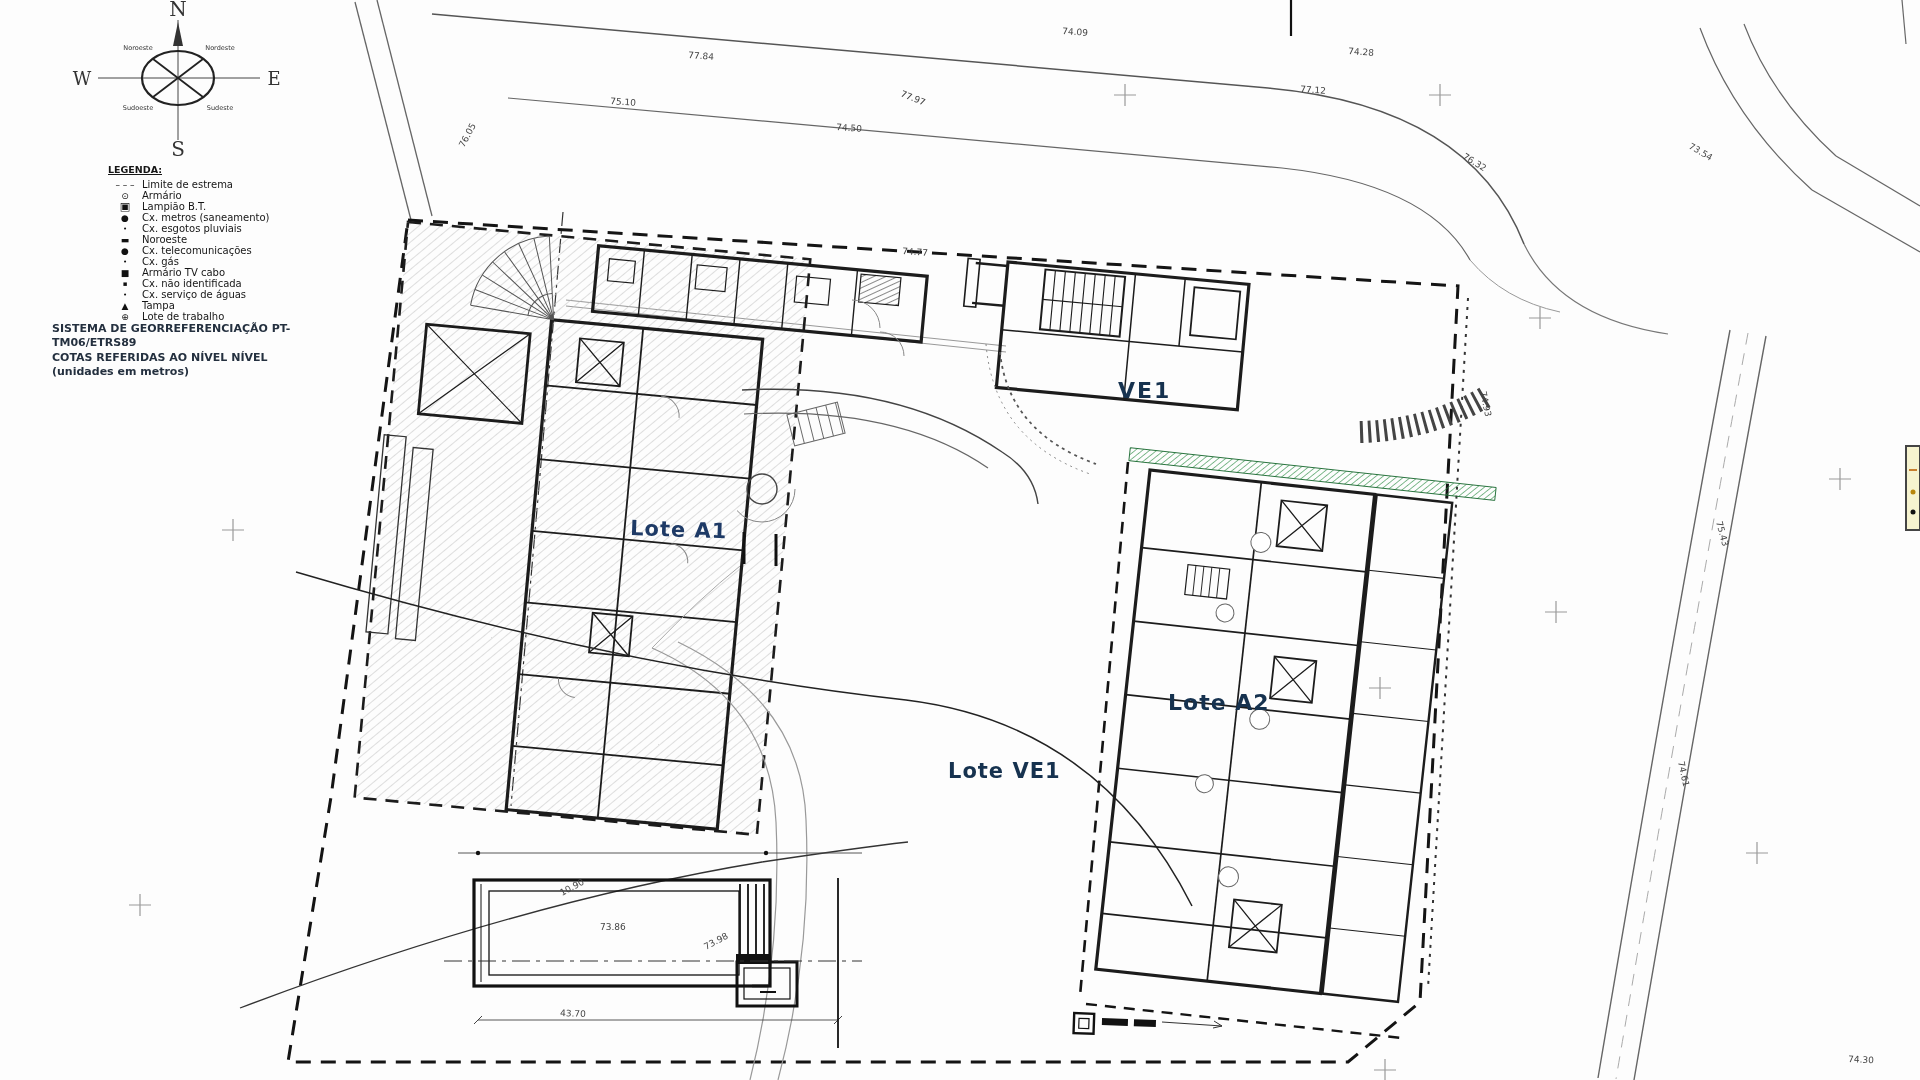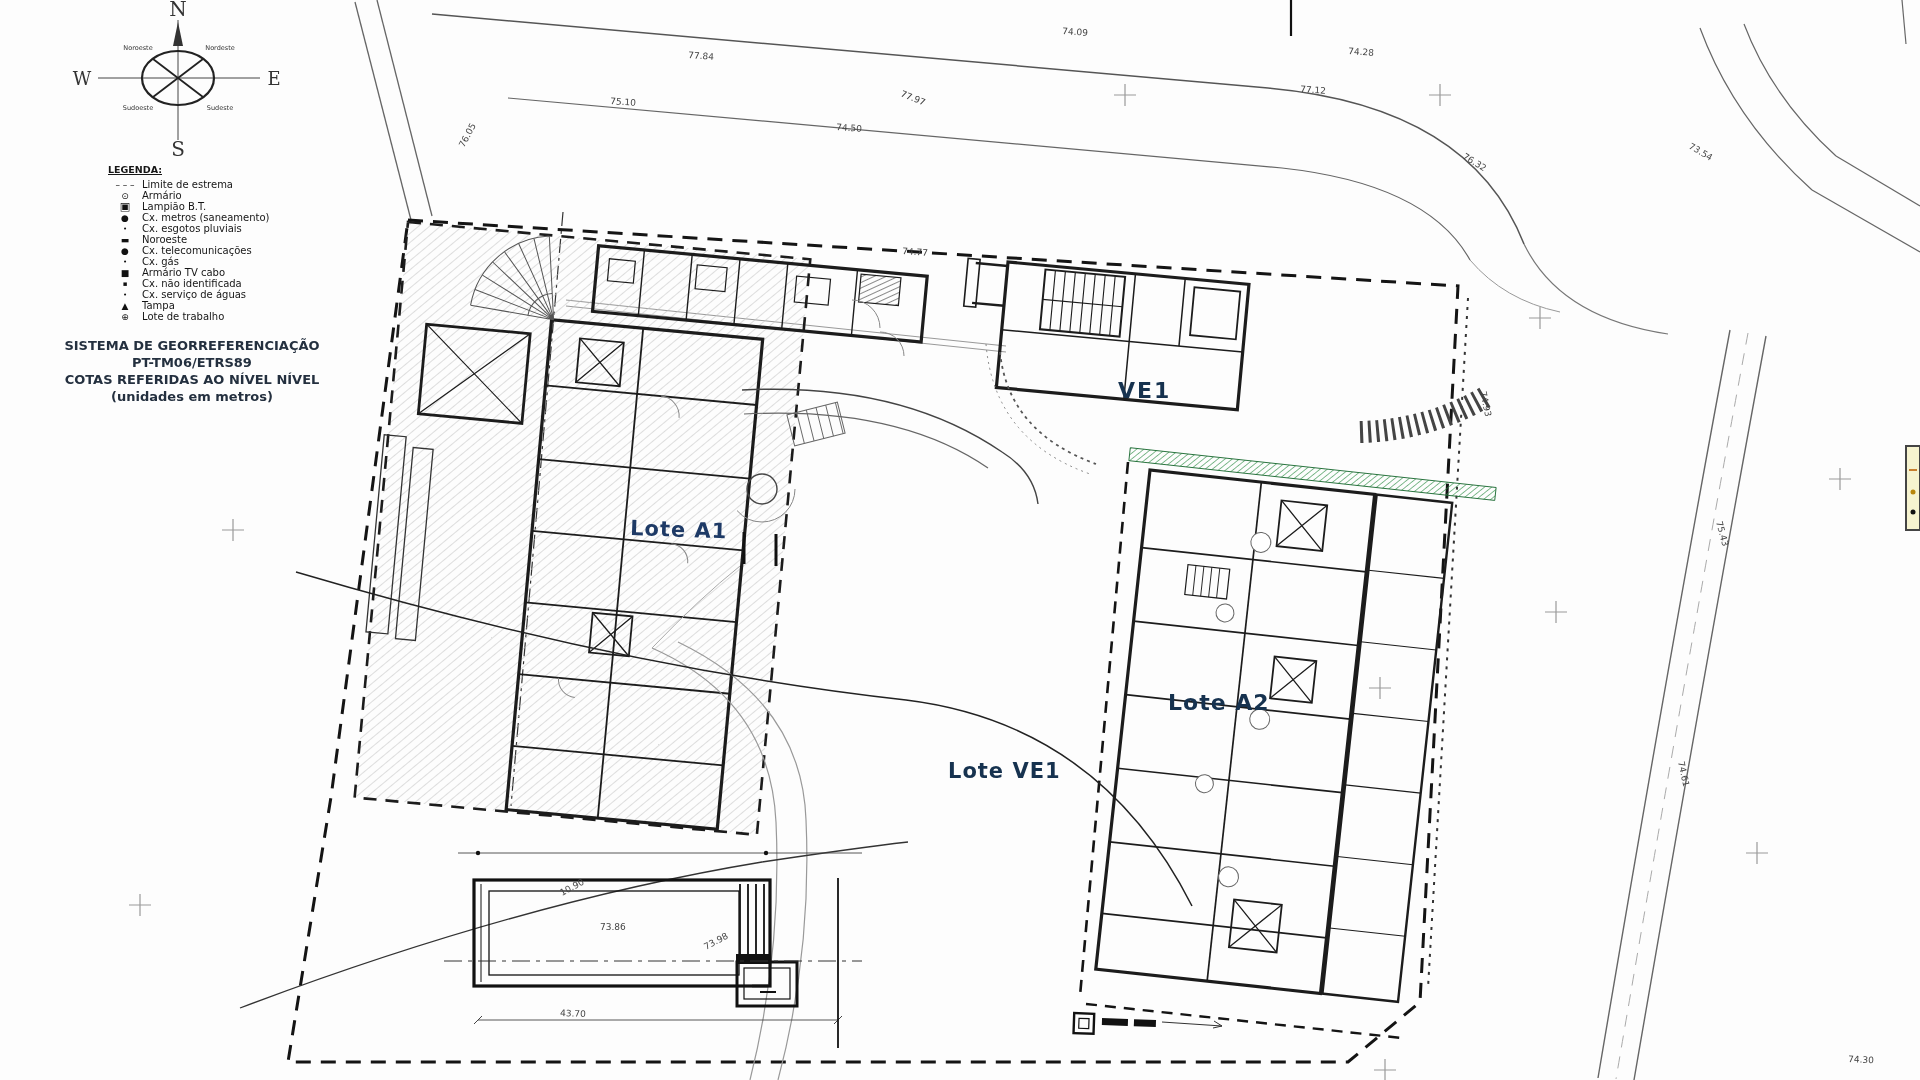--- a/index.html
+++ b/index.html
@@ -9,22 +9,22 @@
   
   .panel{position:absolute;left:62px;top:0;width:268px;}
   .compass-wrap{margin-left:6px;}
   .legend{margin-top:2px;margin-left:46px;}
   .legend-title{font-size:9.5px;font-weight:bold;text-decoration:underline;color:#161616;margin-bottom:4px;}
   .lrow{display:flex;align-items:center;height:11px;}
   .licon{width:34px;text-align:center;font-size:9px;color:#111;flex:0 0 34px;line-height:10px;}
   .licon.sm{font-size:7px;}
   .licon.lg{font-size:11px;}
   .llabel{font-size:10px;color:#151515;white-space:nowrap;}
-  .georef{margin-top:16px;margin-left:-10px;width:280px;text-align:center;
-          font-size:13px;font-weight:bold;color:#24303f;line-height:1.3;}
+  .georef{margin-left:-10px;width:280px;
+          font-size:11px;font-weight:bold;color:#24303f;line-height:1.3;}
   svg text{font-family:"DejaVu Sans",sans-serif;}
   svg .serif{font-family:"DejaVu Serif",serif;}
 </style>
 </head>
 <body>
 
 <div class="canvas">
 
   <svg class="plan-svg" width="1920" height="1080" viewBox="0 0 1920 1080">
     <defs>

